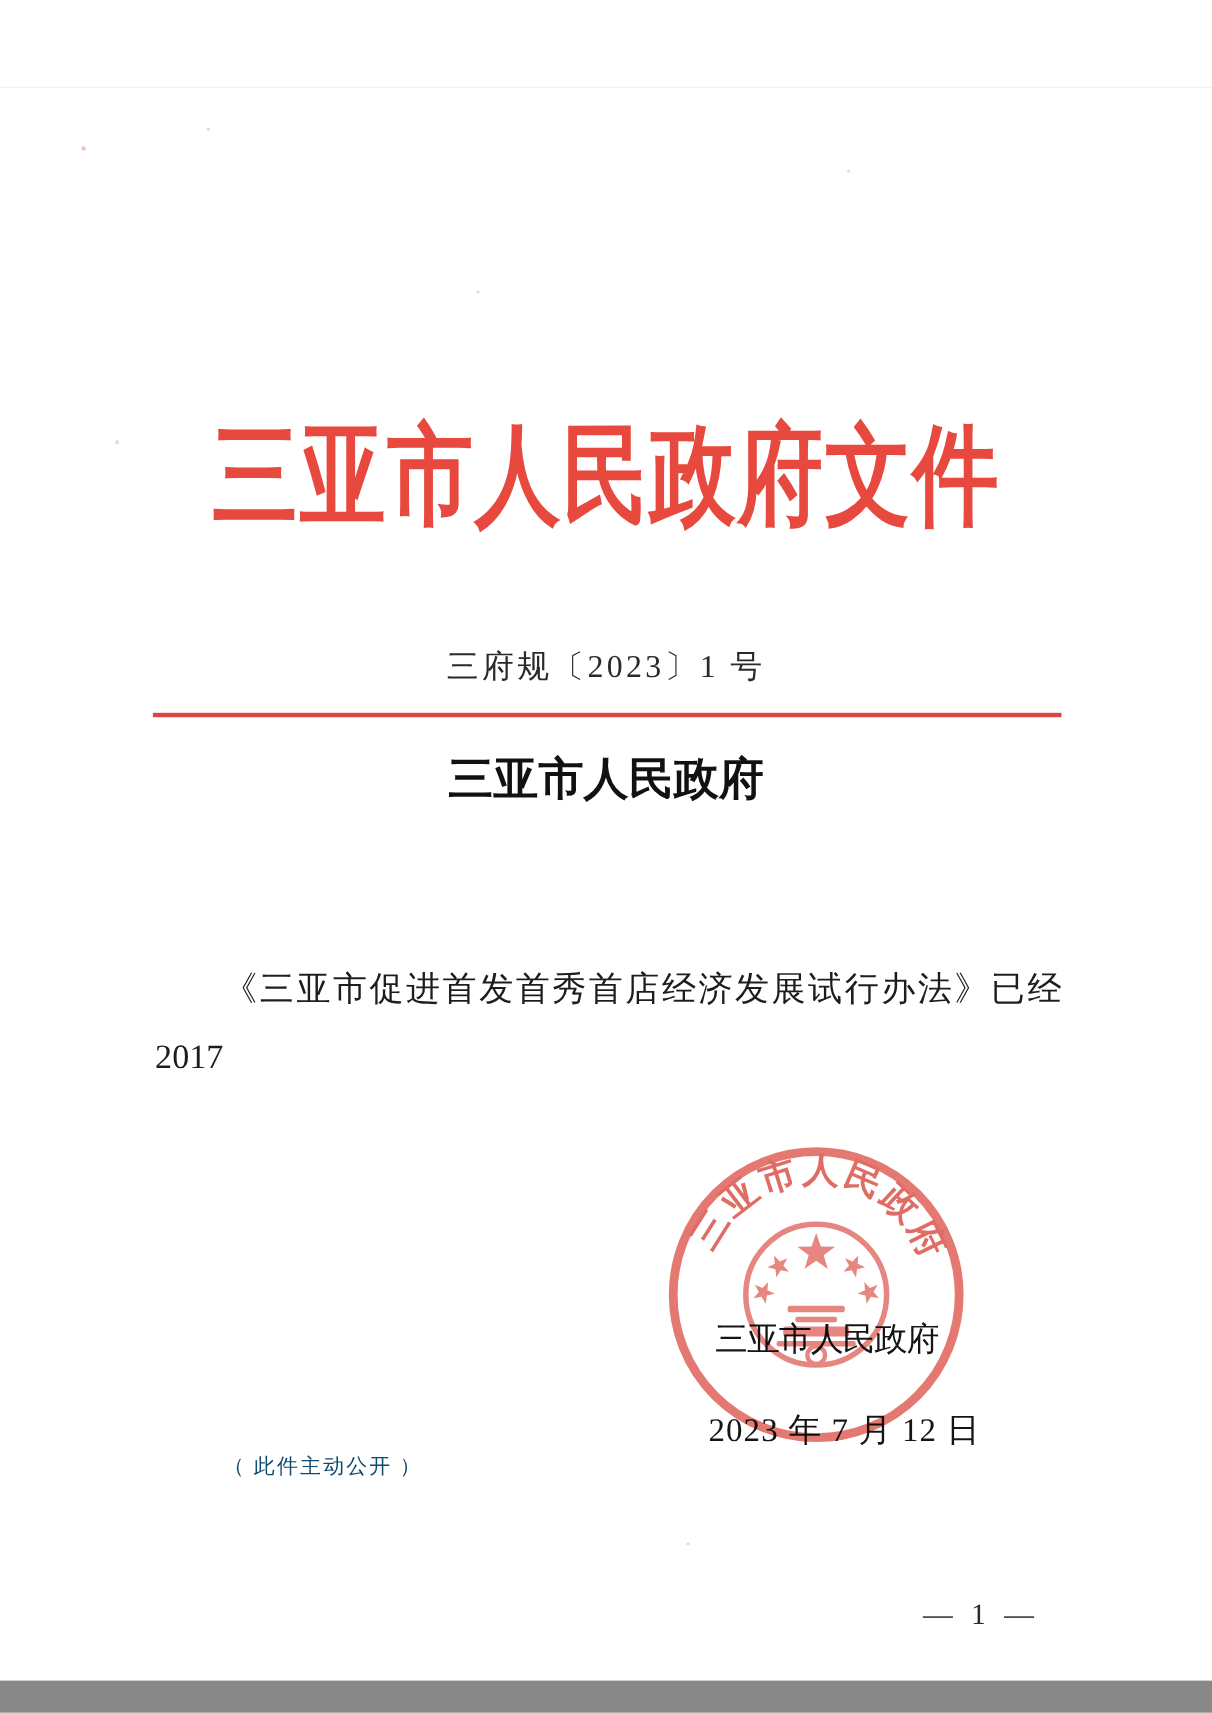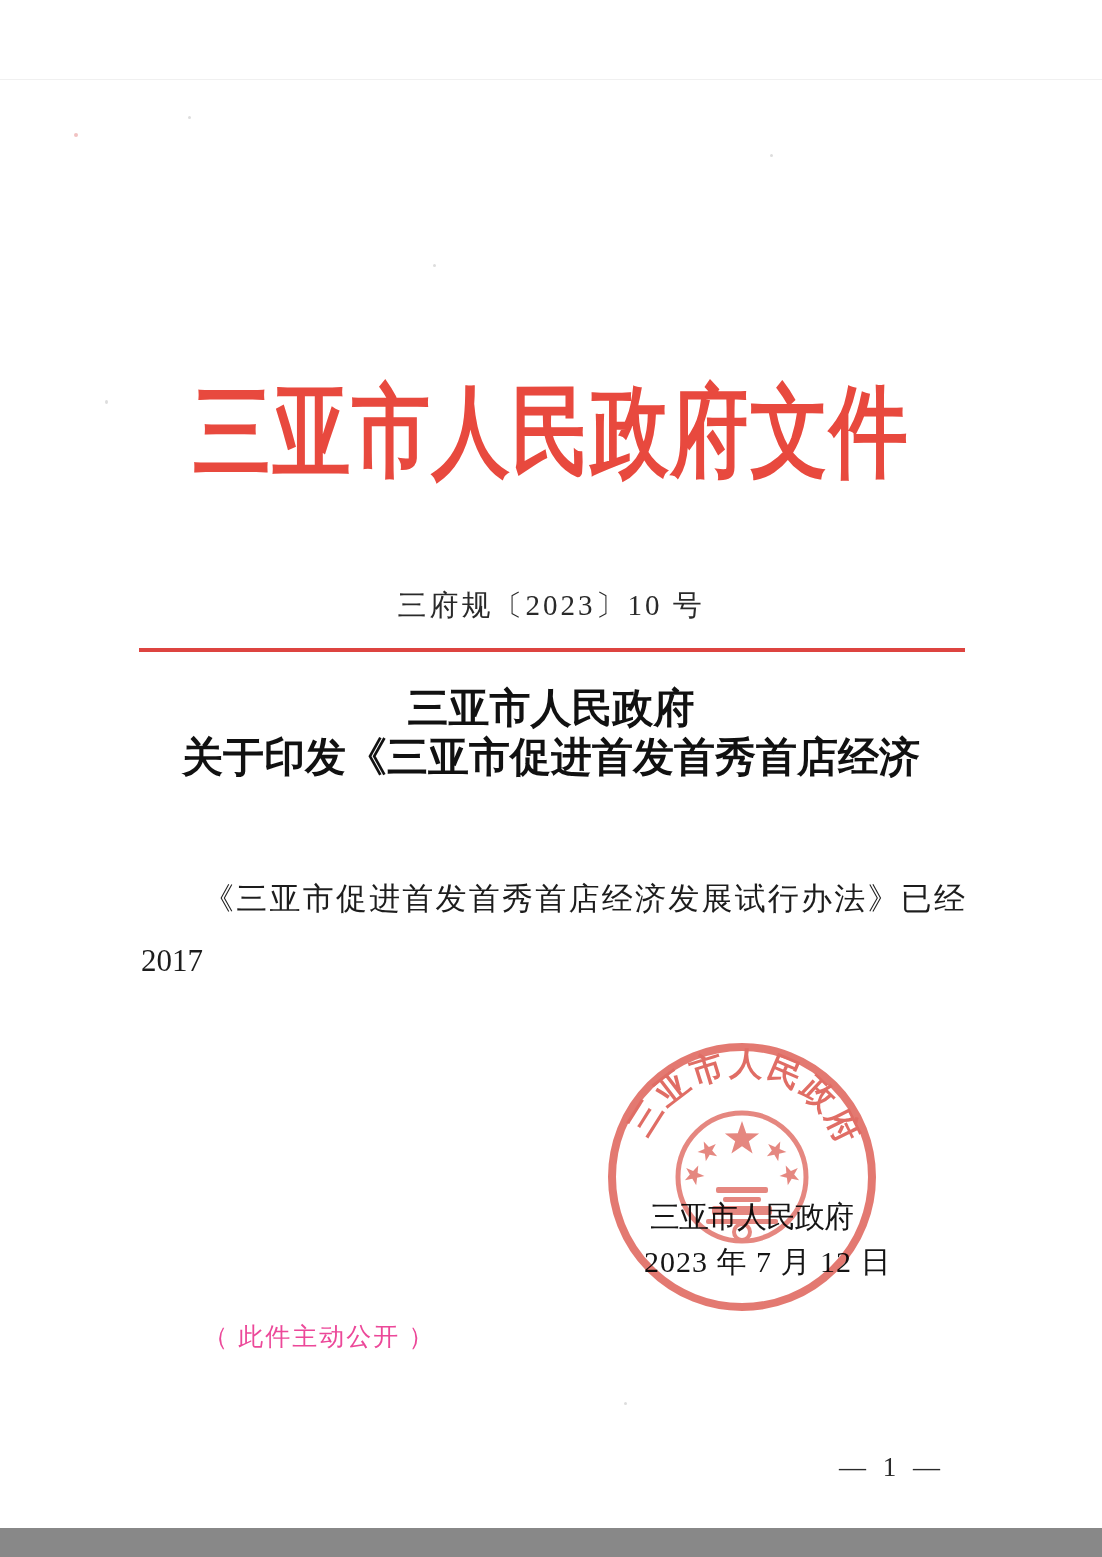--- a/index.html
+++ b/index.html
@@ -55,27 +55,27 @@
   }
   .body-line.indent{text-indent:62px;}
 
   .seal{position:absolute;left:602px;top:1037px;width:280px;height:280px;opacity:0.88;}
   .sig-issuer{
     position:absolute;left:650px;top:1197px;
     font-size:30px;letter-spacing:-1px;color:#151515;
     mix-blend-mode:multiply;white-space:nowrap;
   }
   .sig-date{
-    position:absolute;left:644px;top:1242px;
+    position:absolute;left:644px;top:1280px;
     font-size:30px;letter-spacing:1px;color:#151515;
     mix-blend-mode:multiply;white-space:nowrap;
   }
   .disclosure{
     position:absolute;left:203px;top:1320px;
-    font-size:25px;letter-spacing:2px;color:#ec4899;white-space:nowrap;
+    font-size:19px;letter-spacing:2px;color:#0c4a6e;white-space:nowrap;
   }
   .page-number{
     position:absolute;right:157px;top:1452px;
     font-size:27px;letter-spacing:5px;color:#2a2a2a;white-space:nowrap;
   }
 </style>
 </head>
 <body>
 
 <div class="page">
@@ -85,27 +85,26 @@
   <div class="speck pink" style="left:74px;top:133px;width:4px;height:4px;"></div>
   <div class="speck gray" style="left:105px;top:400px;width:3px;height:4px;"></div>
   <div class="speck gray" style="left:433px;top:264px;width:3px;height:3px;"></div>
   <div class="speck gray" style="left:770px;top:154px;width:3px;height:3px;"></div>
   <div class="speck gray" style="left:624px;top:1402px;width:3px;height:3px;"></div>
 
   <div class="header-title">
     <span class="squeeze">三亚市人民政府文件</span>
   </div>
 
-  <div class="doc-number">三府规〔2023〕10 号</div>
+  <div class="doc-number">三府规〔2023〕1 号</div>
 
   <div class="red-rule"></div>
 
   <div class="notice-title">
     <div>三亚市人民政府</div>
-    <div>关于印发《三亚市促进首发首秀首店经济</div>
   </div>
 
   <div class="body-par">
     <div class="body-line justify indent">《三亚市促进首发首秀首店经济发展试行办法》已经 2017</div>
   </div>
 
   <svg class="seal" viewBox="0 0 280 280">
     <defs>
       <path id="star" d="M0,-10 L2.35,-3.24 L9.51,-3.09 L3.80,1.24 L5.88,8.09 L0,4 L-5.88,8.09 L-3.80,1.24 L-9.51,-3.09 L-2.35,-3.24 Z"></path>
       <path id="sealArc" d="M 44.1,105.1 A 102 102 0 0 1 235.9,105.1" fill="none"></path>

